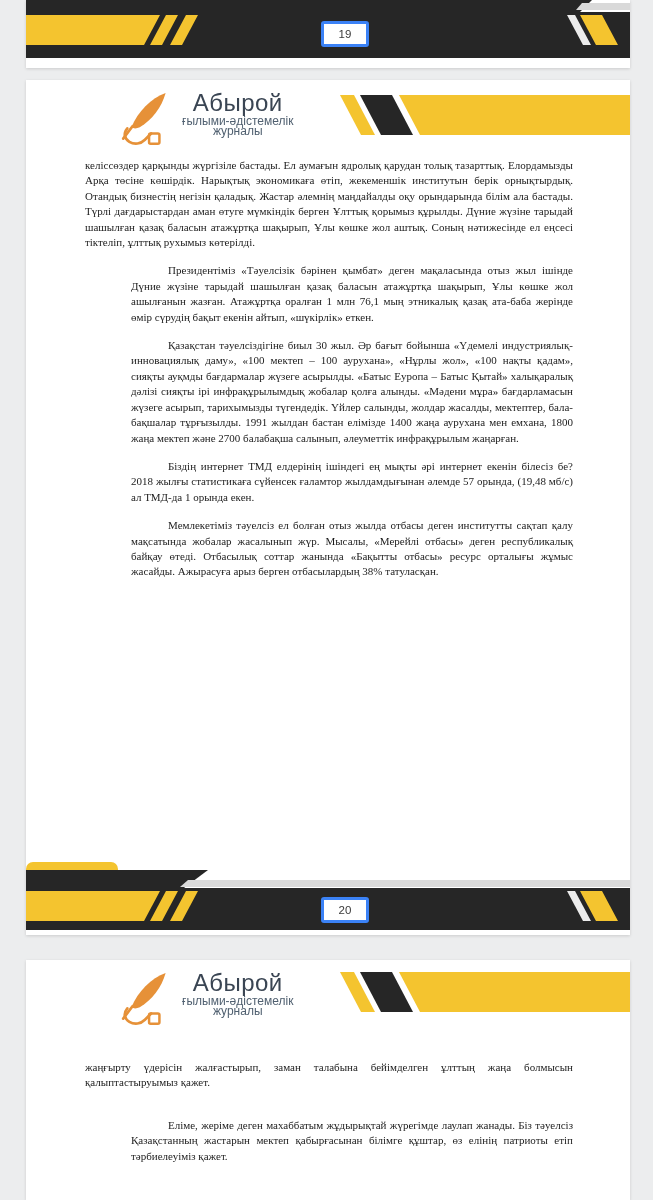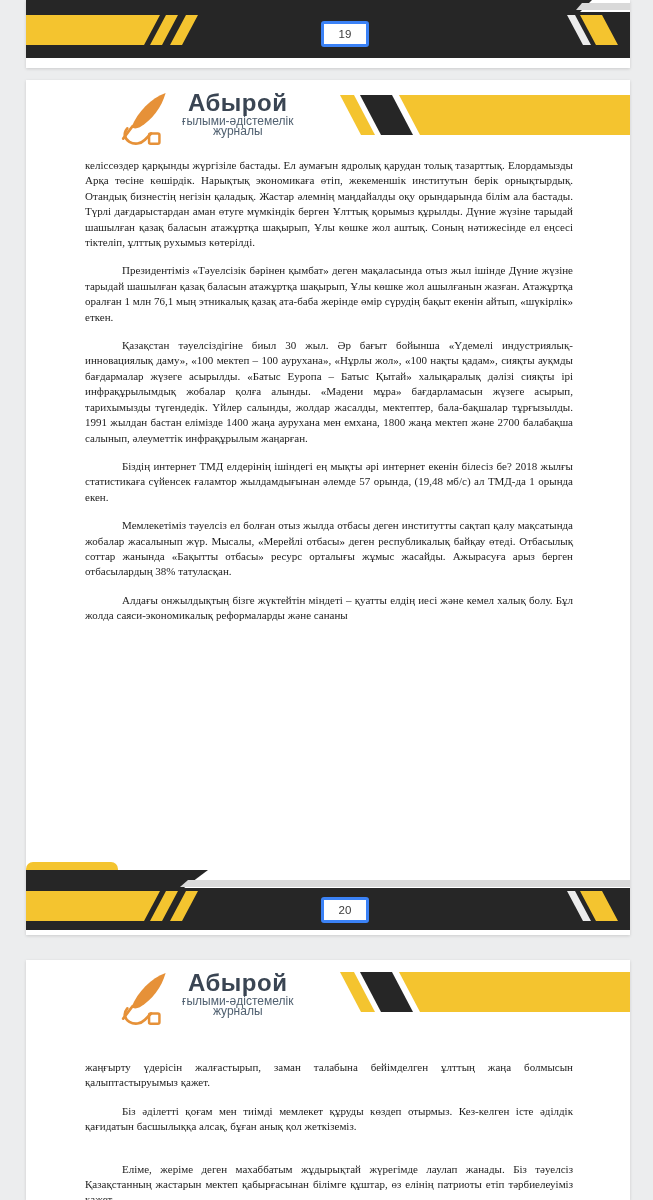--- a/index.html
+++ b/index.html
@@ -12,29 +12,29 @@
   .pageC{top:960px;height:240px;}
   .art{position:absolute;display:block;}
   .pagenum{position:absolute;width:42px;height:20px;background:#ffffff;border:3px solid #3b82f6;
            border-radius:3px;display:flex;align-items:center;justify-content:center;
            font-family:"Liberation Sans","DejaVu Sans",sans-serif;font-size:11.5px;color:#3a3a3a;}
   
   .pghead{position:absolute;left:0;top:0;width:604px;height:90px;}
   .logo{position:absolute;left:92px;top:10px;display:flex;align-items:flex-start;}
   .logo svg{display:block;}
   .logo-text{margin-left:6px;text-align:center;}
-  .logo-title{font-family:"Liberation Sans","DejaVu Sans",sans-serif;font-weight:bold;
+  .logo-title{font-family:"Liberation Sans","DejaVu Sans",sans-serif;font-weight:normal;
               font-size:24px;line-height:26px;color:#3a4553;letter-spacing:.5px;}
   .logo-sub{font-family:"Liberation Sans","DejaVu Sans",sans-serif;font-size:12px;
             line-height:10px;color:#506070;}
   
   .bodytext{position:absolute;left:59px;width:488px;color:#1c1c1c;font-size:11px;
             line-height:15.4px;text-align:justify;}
   .bodytext p{margin:0 0 13px 0;}
-  .bodytext p.ind{text-indent:37px;}
+  .bodytext p.ind{text-indent:37px;margin-left:46px;}
   .bodytext p.gaptop{margin-top:27px;}
 </style>
 </head>
 <body>
 
 <div class="screen">
 
   <section class="page pageA">
     <svg class="art" style="left:0;top:0" width="604" height="68" viewBox="0 0 604 68">
       <polygon points="0,0 566,0 554,12 0,12" fill="#262626"></polygon>
@@ -70,21 +70,20 @@
         <polygon points="373,0 604,0 604,40 394,40" fill="#F4C42F"></polygon>
       </svg>
     </header>
 
     <div class="bodytext" style="top:78px">
       <p>келіссөздер қарқынды жүргізіле бастады. Ел аумағын ядролық қарудан толық тазарттық. Елордамызды Арқа төсіне көшірдік. Нарықтық экономикаға өтіп, жекеменшік институтын берік орнықтырдық. Отандық бизнестің негізін қаладық. Жастар әлемнің маңдайалды оқу орындарында білім ала бастады. Түрлі дағдарыстардан аман өтуге мүмкіндік берген Ұлттық қорымыз құрылды. Дүние жүзіне тарыдай шашылған қазақ баласын атажұртқа шақырып, Ұлы көшке жол аштық. Соның нәтижесінде ел еңсесі тіктеліп, ұлттық рухымыз көтерілді.</p>
       <p class="ind">Президентіміз «Тәуелсізік бәрінен қымбат» деген мақаласында отыз жыл ішінде Дүние жүзіне тарыдай шашылған қазақ баласын атажұртқа шақырып, Ұлы көшке жол ашылғанын жазған. Атажұртқа оралған 1 млн 76,1 мың этникалық қазақ ата-баба жерінде өмір сүрудің бақыт екенін айтып, «шүкірлік» еткен.</p>
       <p class="ind">Қазақстан тәуелсіздігіне биыл 30 жыл. Әр бағыт бойынша  «Үдемелі индустриялық-инновациялық даму», «100 мектеп – 100 аурухана», «Нұрлы жол», «100 нақты қадам», сияқты ауқмды бағдармалар жүзеге асырылды. «Батыс Еуропа – Батыс Қытай» халықаралық дәлізі сияқты ірі инфрақұрылымдық жобалар қолға алынды. «Мәдени мұра» бағдарламасын жүзеге асырып, тарихымызды түгендедік. Үйлер салынды, жолдар жасалды, мектептер, бала-бақшалар тұрғызылды. 1991 жылдан бастан елімізде 1400 жаңа аурухана мен емхана, 1800 жаңа мектеп және 2700 балабақша салынып, әлеуметтік инфрақұрылым жаңарған.</p>
       <p class="ind">Біздің интернет ТМД елдерінің ішіндегі ең мықты әрі интернет  екенін білесіз бе? 2018 жылғы статистикаға сүйенсек ғаламтор жылдамдығынан әлемде 57 орында, (19,48 мб/с) ал ТМД-да 1 орында екен.</p>
       <p class="ind">Мемлекетіміз  тәуелсіз ел болған отыз жылда отбасы деген институтты сақтап қалу мақсатында жобалар жасалынып жүр. Мысалы, «Мерейлі отбасы» деген республикалық байқау өтеді. Отбасылық соттар жанында «Бақытты отбасы» ресурс орталығы жұмыс жасайды. Ажырасуға арыз берген отбасылардың 38% татуласқан.</p>
-      <p class="ind">Алдағы онжылдықтың бізге жүктейтін міндеті – қуатты елдің иесі және кемел халық болу. Бұл жолда саяси-экономикалық реформаларды және сананы</p>
     </div>
 
     <svg class="art" style="left:0;top:780px" width="604" height="75" viewBox="0 0 604 75">
       <rect x="0" y="2" width="92" height="18" rx="7" fill="#F4C42F"></rect>
       <polygon points="0,10 182,10 158,28 0,28" fill="#262626"></polygon>
       <polygon points="162,20 604,20 604,27 154,27" fill="#d9d9d9"></polygon>
       <rect x="0" y="28" width="604" height="42" fill="#262626"></rect>
       <polygon points="0,31 134,31 118,61 0,61" fill="#F4C42F"></polygon>
       <polygon points="140,31 152,31 136,61 124,61" fill="#F4C42F"></polygon>
       <polygon points="160,31 172,31 156,61 144,61" fill="#F4C42F"></polygon>
@@ -111,18 +110,17 @@
       </div>
       <svg class="art" style="left:0;top:12px" width="604" height="40" viewBox="0 0 604 40">
         <polygon points="314,0 328,0 349,40 335,40" fill="#F4C42F"></polygon>
         <polygon points="334,0 366,0 387,40 355,40" fill="#262626"></polygon>
         <polygon points="373,0 604,0 604,40 394,40" fill="#F4C42F"></polygon>
       </svg>
     </header>
 
     <div class="bodytext" style="top:100px">
       <p>жаңғырту үдерісін жалғастырып, заман талабына бейімделген ұлттың жаңа болмысын қалыптастыруымыз қажет.</p>
-      <p class="ind">Біз әділетті қоғам мен тиімді мемлекет құруды көздеп отырмыз. Кез-келген істе әділдік қағидатын басшылыққа алсақ, бұған анық қол жеткіземіз.</p>
       <p class="ind gaptop">Еліме,  жеріме деген махаббатым жұдырықтай жүрегімде лаулап жанады. Біз тәуелсіз Қазақстанның жастарын мектеп қабырғасынан білімге құштар, өз елінің патриоты етіп тәрбиелеуіміз қажет.</p>
     </div>
   </section>
 
 </div>
 
 </body></html>

